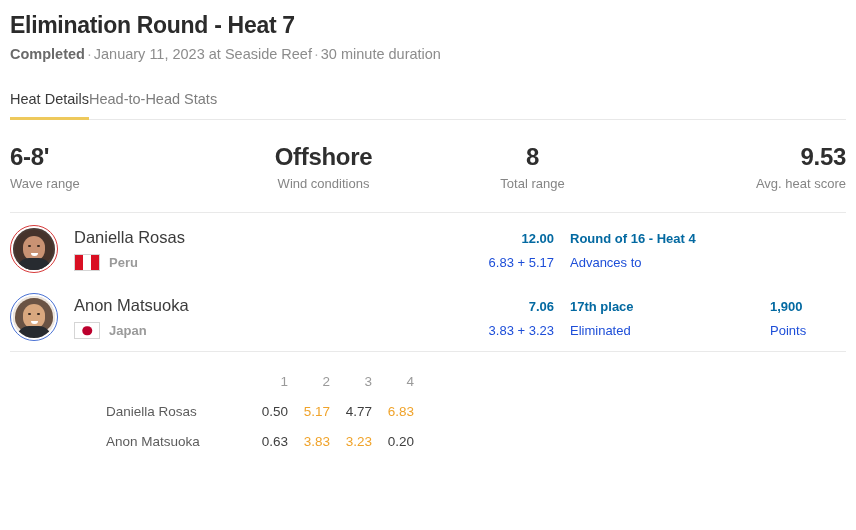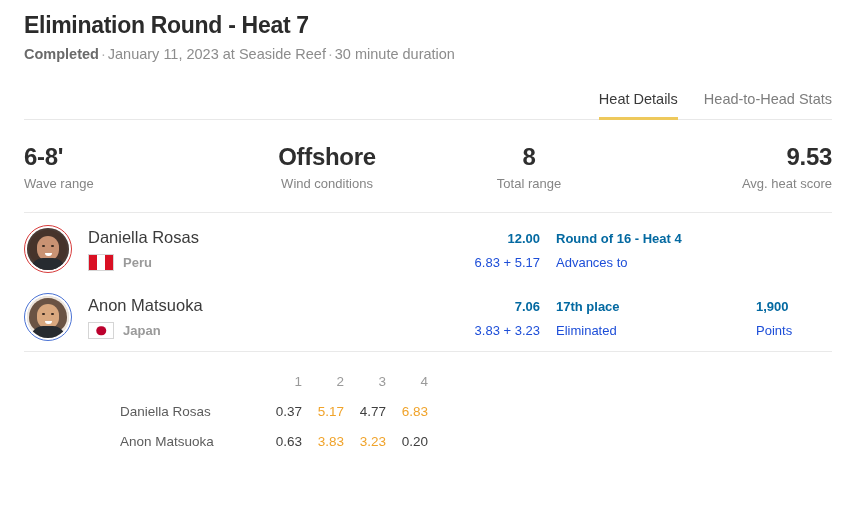--- a/index.html
+++ b/index.html
@@ -11,21 +11,21 @@
     font-family: "Liberation Sans", sans-serif;
     color: #333333;
     -webkit-font-smoothing: antialiased;
     overflow: hidden;
   }
 
   .page {
     width: 856px;
     height: 530px;
     position: relative;
-    padding: 0 24px;
+    padding: 0 10px;
   }
 
   
   .header { padding-top: 10px; }
 
   .page-title {
     font-size: 23px;
     font-weight: bold;
     color: #2b2b2b;
     letter-spacing: -0.3px;
@@ -44,25 +44,23 @@
     font-weight: bold;
   }
   .subtitle-sep { color: #b0b0b0; padding: 0 2px; }
   .subtitle-text { color: #8c8c8c; }
 
   
   .tabs {
     margin-top: 22px;
     display: flex;
     align-items: flex-end;
-    gap: 26px;
     border-bottom: 1px solid #e8e8e8;
     height: 34px;
     padding-left: 0px;
-    justify-content: flex-end;
   }
   .tab {
     font-size: 14.5px;
     color: #7d7d7d;
     padding-bottom: 9px;
     border-bottom: 3px solid transparent;
     margin-bottom: -1px;
     cursor: pointer;
     line-height: 18px;
   }
@@ -419,21 +417,21 @@
           <th class="rowhead"></th>
           <th class="wavenum">1</th>
           <th class="wavenum">2</th>
           <th class="wavenum">3</th>
           <th class="wavenum">4</th>
         </tr>
       </thead>
       <tbody>
         <tr>
           <td class="rowhead">Daniella Rosas</td>
-          <td class="scorecell">0.37</td>
+          <td class="scorecell">0.50</td>
           <td class="scorecell counted">5.17</td>
           <td class="scorecell">4.77</td>
           <td class="scorecell counted">6.83</td>
         </tr>
         <tr>
           <td class="rowhead">Anon Matsuoka</td>
           <td class="scorecell">0.63</td>
           <td class="scorecell counted">3.83</td>
           <td class="scorecell counted">3.23</td>
           <td class="scorecell">0.20</td>

